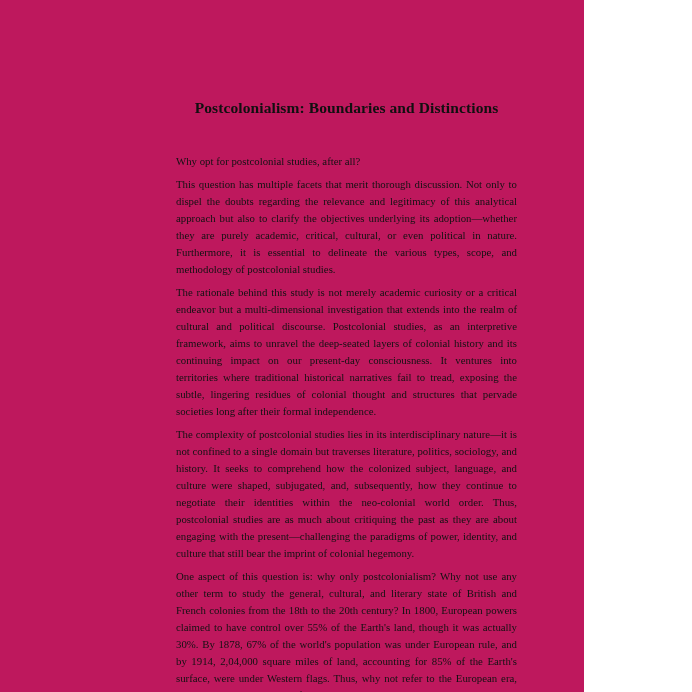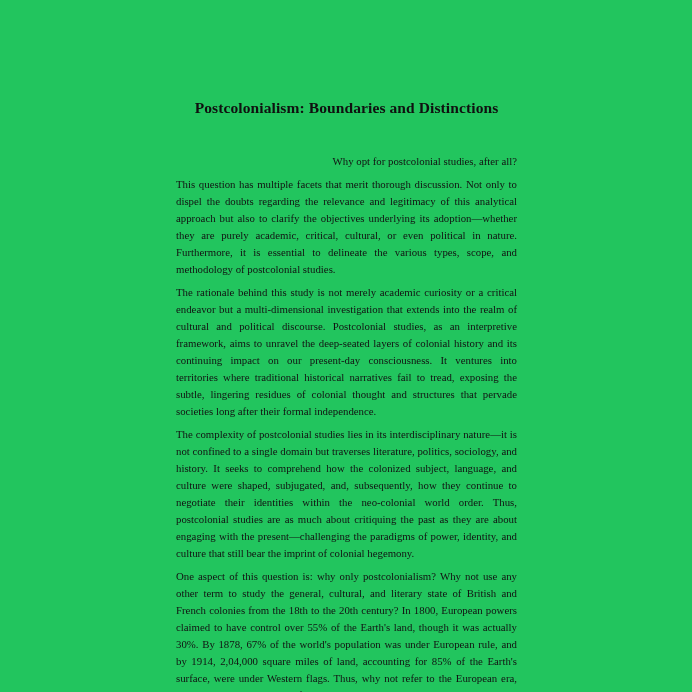--- a/index.html
+++ b/index.html
@@ -9,44 +9,44 @@
   body {
     width: 692px;
     height: 692px;
     background: #ffffff;
     font-family: "Liberation Serif", "DejaVu Serif", serif;
     color: #000000;
     overflow: hidden;
   }
   .page {
     position: relative;
-    width: 692px;
+    width: 584px;
     height: 692px;
-    background: #22c55e;
+    background: #be185d;
     box-sizing: border-box;
   }
   .content {
     position: absolute;
     left: 176px;
     top: 98px;
     width: 341px;
   }
   .doc-title {
     font-size: 15.5px;
     font-weight: bold;
     text-align: center;
     letter-spacing: 0.1px;
     line-height: 1.25;
     margin: 0 0 0 0;
     color: #101010;
   }
   .lead-question {
     font-size: 10.8px;
     line-height: 17px;
-    text-align: right;
+    text-align: left;
     margin: 36px 0 0 0;
     color: #121212;
   }
   .body-par {
     font-size: 10.8px;
     line-height: 17px;
     text-align: justify;
     text-justify: inter-word;
     margin: 6px 0 0 0;
     color: #121212;

